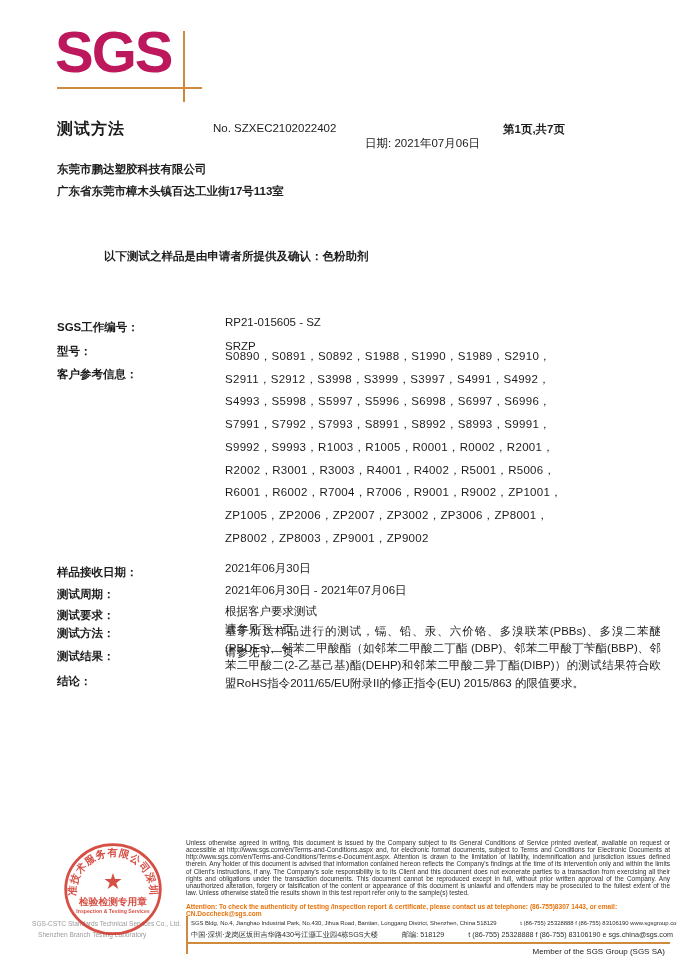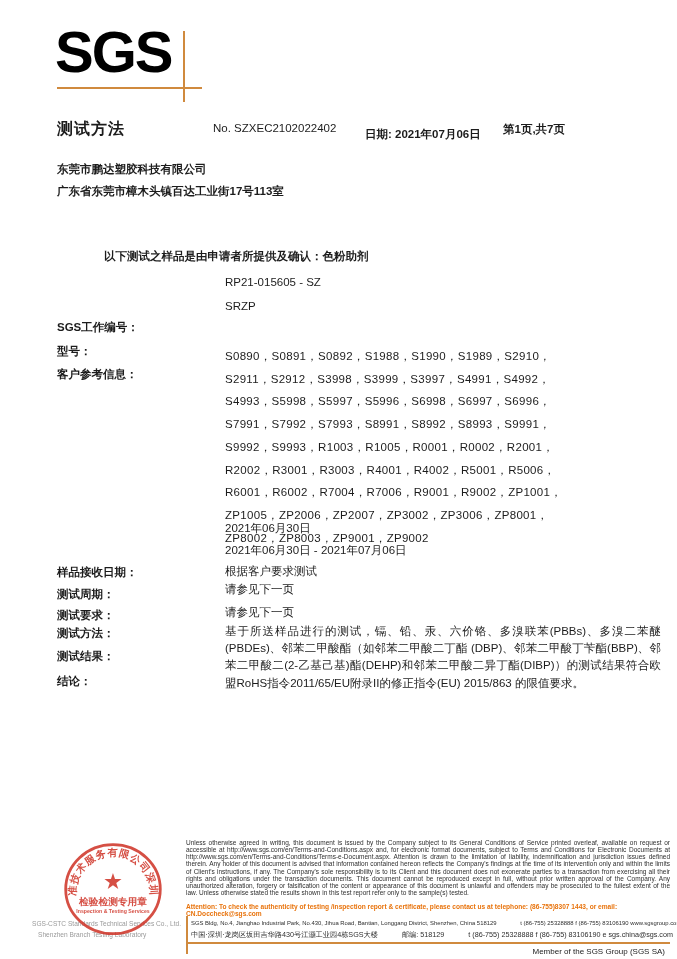--- a/index.html
+++ b/index.html
@@ -8,44 +8,44 @@
   .page {
     position: relative;
     width: 677px; height: 959px;
     background: #ffffff;
     overflow: hidden;
   }
 
   
   .logo-text {
     position:absolute; left:55px; top:22px;
-    font-size:58px; font-weight:bold; color:#000000;
+    font-size:58px; font-weight:bold; color:#be185d;
     letter-spacing:-2px; line-height:60px;
     font-family:"Liberation Sans", sans-serif;
   }
   .logo-hline { position:absolute; left:57px; top:87px; width:145px; height:2px; background:#d08a3e; }
   .logo-vline { position:absolute; left:183px; top:31px; width:2px; height:71px; background:#d08a3e; }
 
   
   .title-row { position:absolute; left:0; top:119px; width:677px; height:20px; }
   .doc-title { position:absolute; left:57px; top:0; font-size:16px; font-weight:bold; letter-spacing:1px; }
   .doc-no    { position:absolute; left:213px; top:3px; font-size:11.5px; }
-  .doc-date  { position:absolute; left:365px; top:8px; font-size:11.5px; font-weight:bold; }
+  .doc-date  { position:absolute; left:365px; top:17px; font-size:11.5px; font-weight:normal; }
   .doc-page  { position:absolute; left:503px; top:3px; font-size:11.5px; font-weight:bold; }
 
   
   .company  { position:absolute; left:57px; top:162px; font-size:11.5px; font-weight:bold; }
   .address  { position:absolute; left:57px; top:184px; font-size:11.5px; font-weight:bold; }
 
   
   .sample-note { position:absolute; left:57px; top:249px; font-size:11.5px; font-weight:bold;padding-left:47px; }
 
   
   .flabel { position:absolute; left:57px; font-size:11.5px; font-weight:bold;margin-top:44px; }
-  .fvalue { position:absolute; left:225px; font-size:11.5px; }
+  .fvalue { position:absolute; left:225px; font-size:11.5px;margin-top:40px; }
   .codes-block { position:absolute; left:225px; top:317px; width:440px;margin-top:28px; }
   .code-line { font-size:11.5px; line-height:22.7px; letter-spacing:0.3px; white-space:nowrap; }
   .conclusion-text {
     position:absolute; left:225px; top:623px; width:436px;
     font-size:11.5px; line-height:17.2px; text-align:justify;
   }
 
   
   .disclaimer {
     position:absolute; left:186px; top:839px; width:484px;

